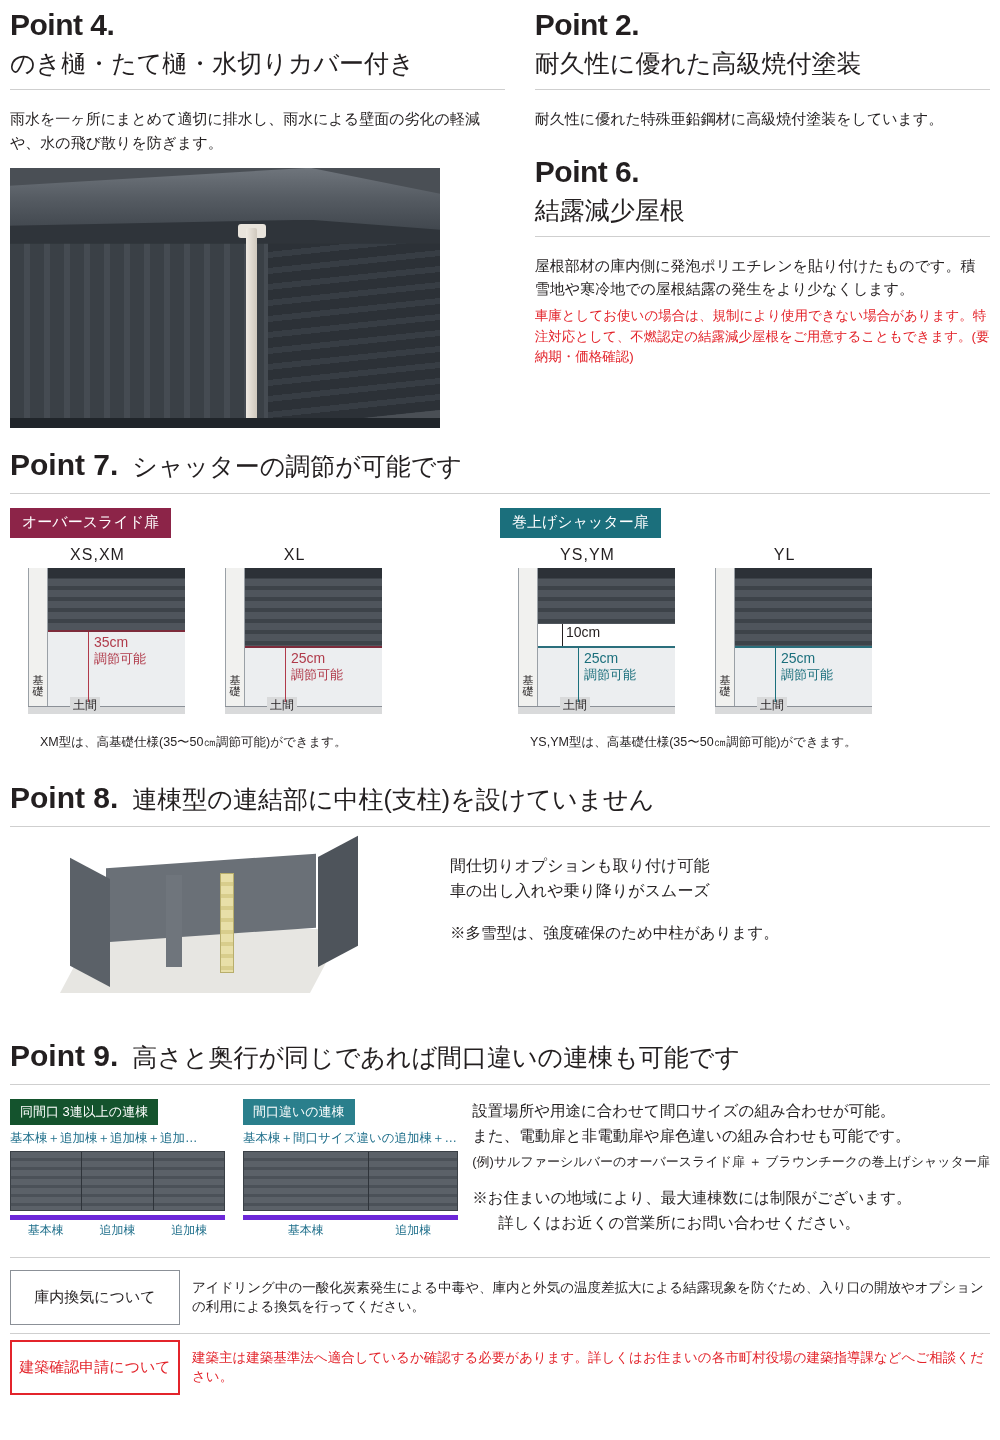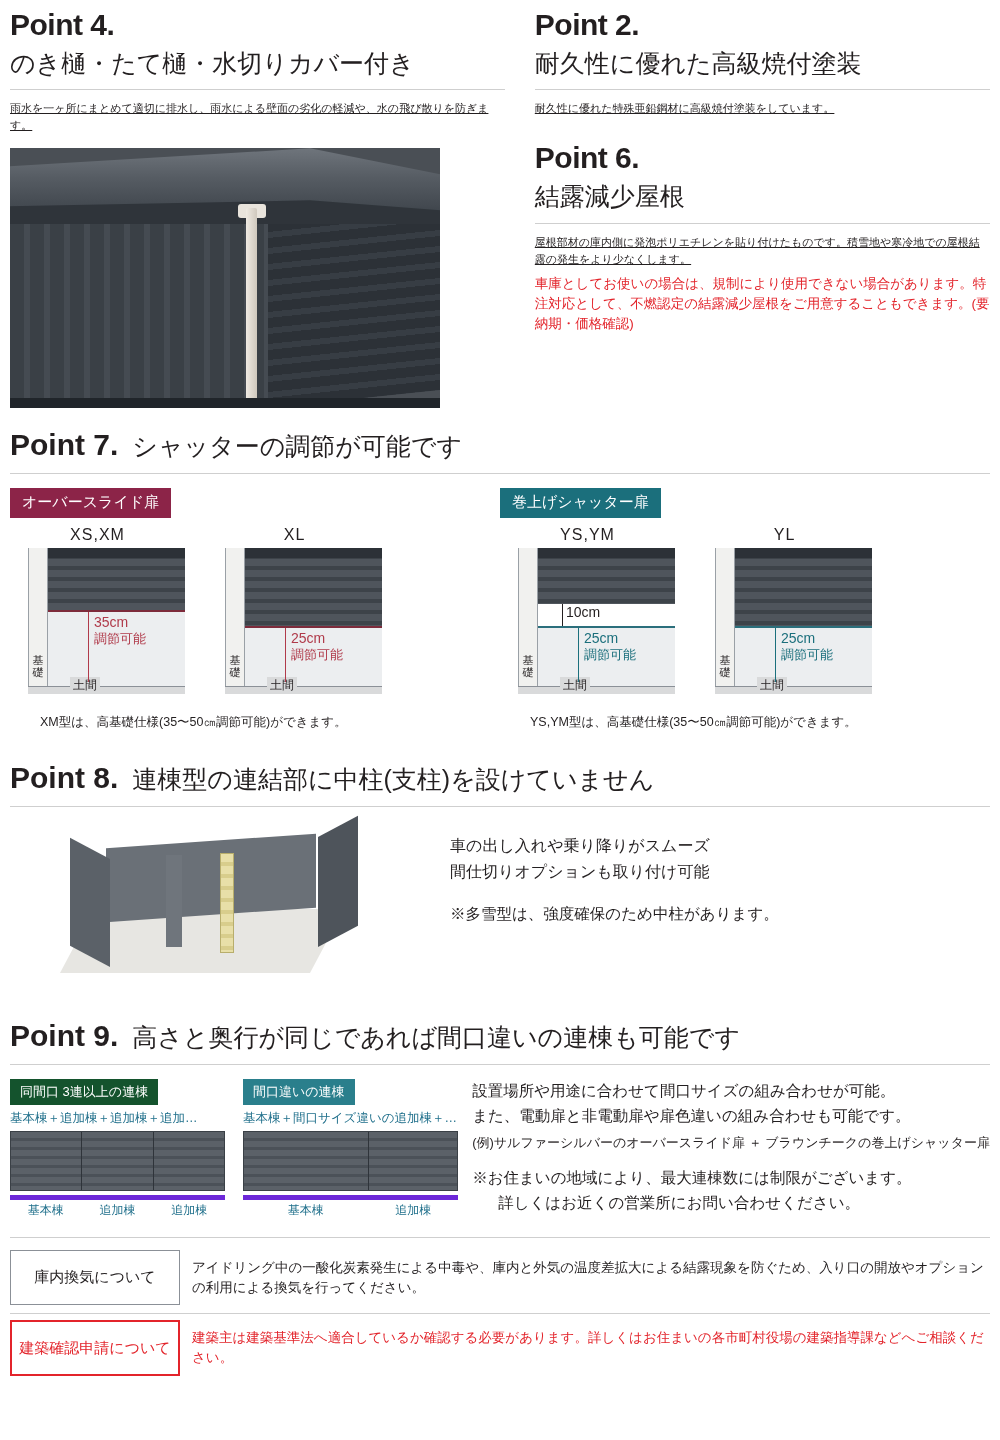--- a/index.html
+++ b/index.html
@@ -9,21 +9,21 @@
     background:#ffffff;
     font-family:"Liberation Sans", sans-serif;
     color:#231f20;
     position:relative;
     overflow:hidden;
   }
   .page { position:relative; width:1000px; height:1440px; padding:0 10px; }
 
   .pt-head { font-size:30px; font-weight:700; letter-spacing:-0.5px; line-height:1.0; }
   .pt-sub  { font-size:25px; line-height:1.25; margin-top:8px; font-weight:400; }
-  .body-tx { font-size:11px; line-height:1.55; margin-top:10px;text-decoration:underline; }
+  .body-tx { font-size:15px; line-height:1.55; margin-top:17px; }
   .red-tx  { font-size:13.5px; line-height:1.5; color:#e3242b; }
 
   .rule { border:0; border-top:1px solid #cfcfcf; margin:0; }
 
   
   .top { display:flex; gap:30px; padding:10px 0 0 0; }
   .col-l { width:500px; }
   .col-r { width:460px; }
 
   
@@ -330,22 +330,22 @@
         <div class="box3d">
           <div class="b-floor"></div>
           <div class="b-back"></div>
           <div class="b-left"></div>
           <div class="b-right"></div>
           <div class="b-pillar1"></div>
           <div class="b-pillar2"></div>
         </div>
       </div>
       <div class="p8-tx">
+        <div class="l1">間仕切りオプションも取り付け可能</div>
         <div class="l1">車の出し入れや乗り降りがスムーズ</div>
-        <div class="l1">間仕切りオプションも取り付け可能</div>
         <div class="l2">※多雪型は、強度確保のため中柱があります。</div>
       </div>
     </div>
   </div>
 
   <div class="sec" style="margin-top:18px">
     <div class="sec-title">
       <span class="n">Point 9.</span>
       <span class="t">高さと奥行が同じであれば間口違いの連棟も可能です</span>
     </div>

